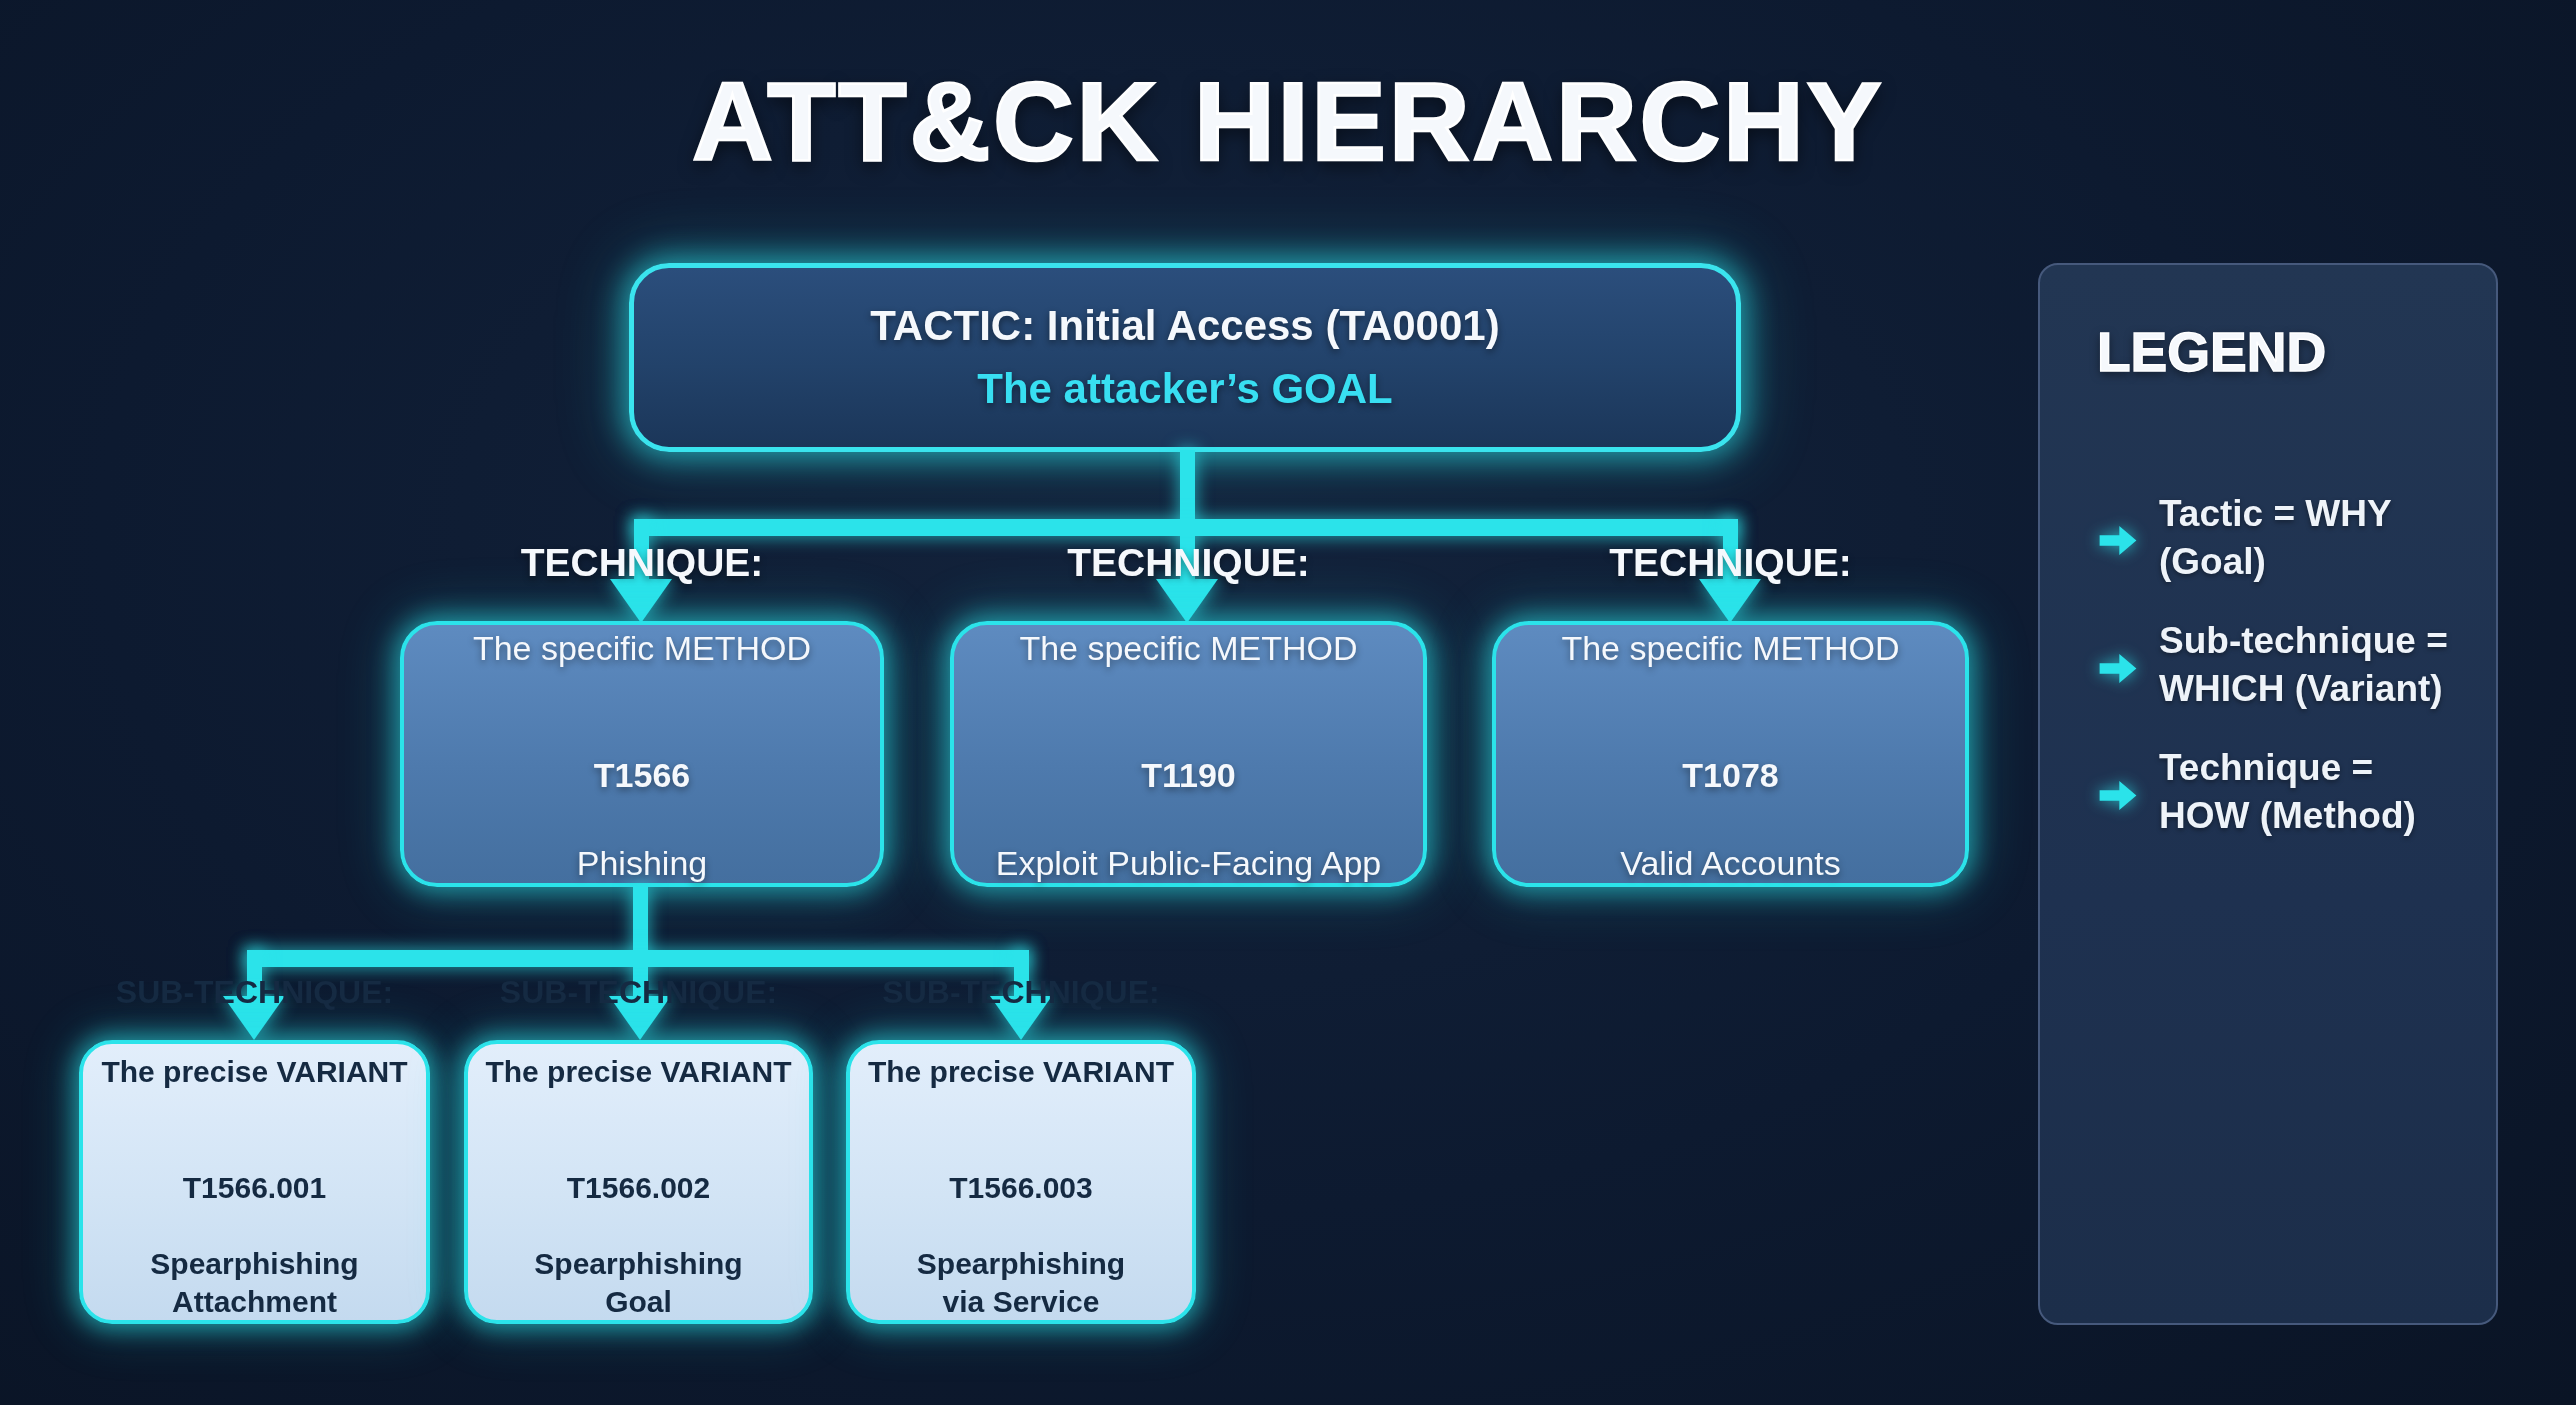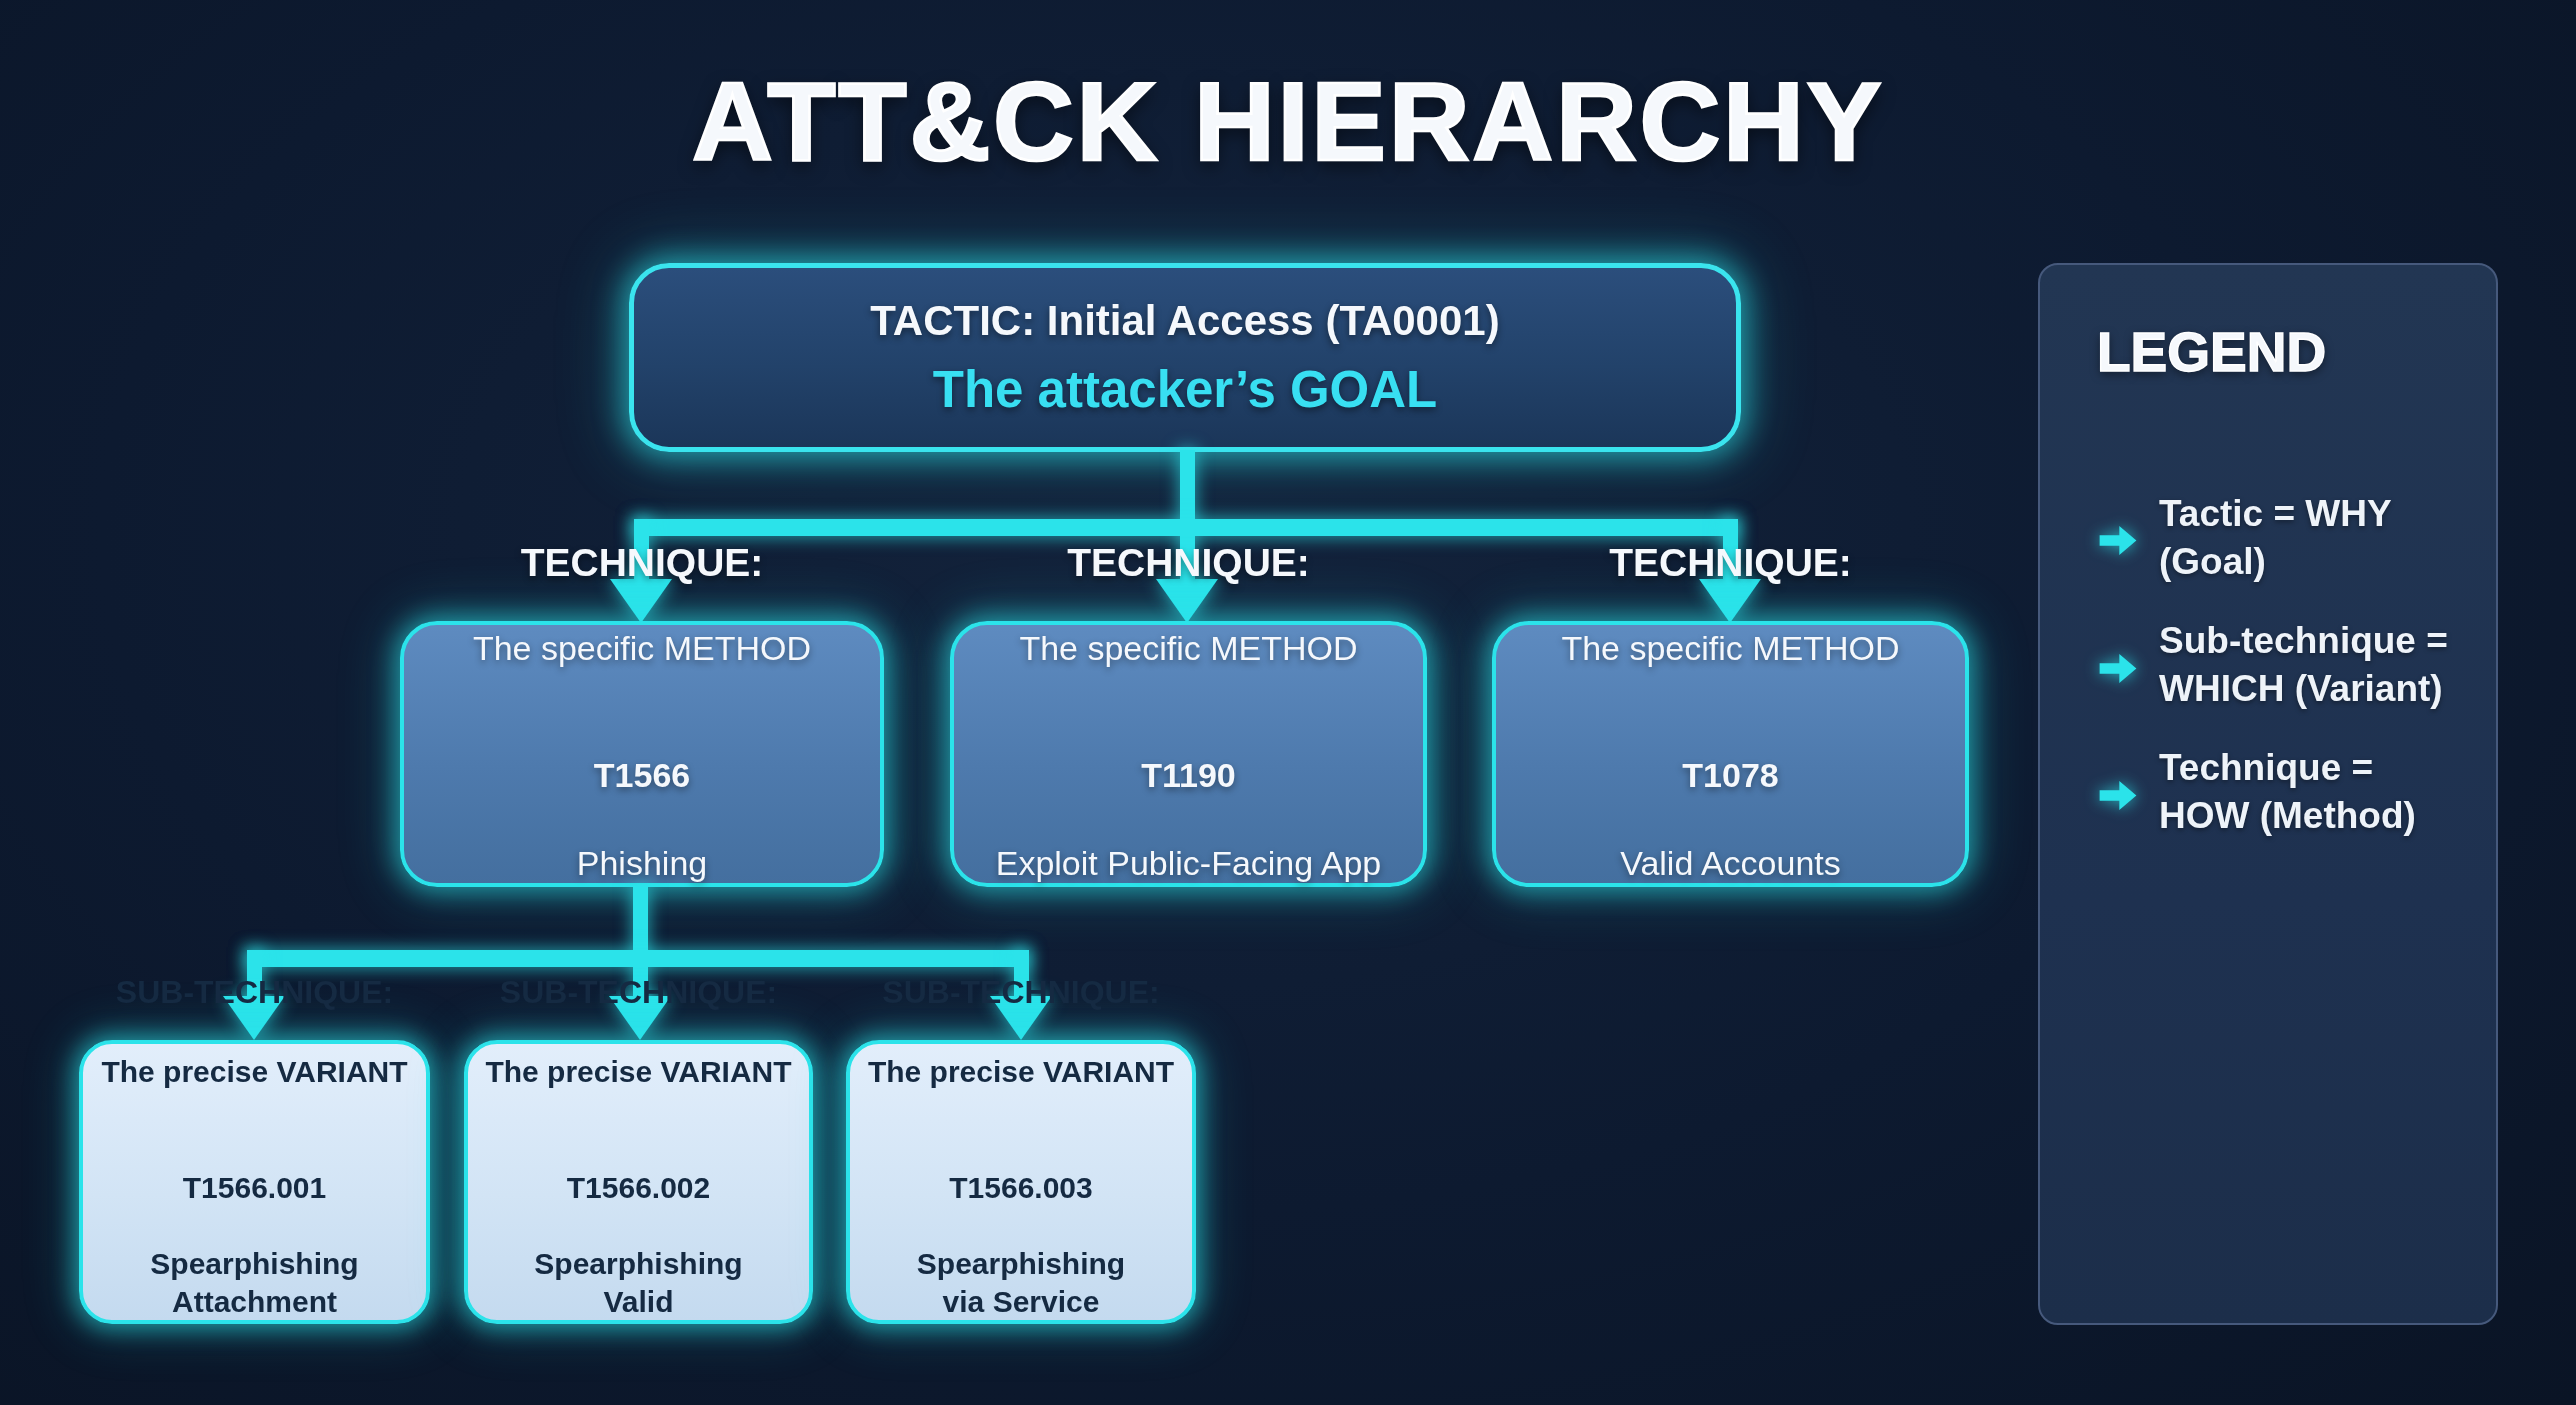--- a/index.html
+++ b/index.html
@@ -31,21 +31,21 @@
   
   .node{position:absolute;display:flex;flex-direction:column;align-items:center;justify-content:flex-end;text-align:center;gap:40px;}
   .tactic-box{
     left:629px;top:263px;width:1112px;height:189px;
     border:5.5px solid #3ae4ee;border-radius:40px;
     background:linear-gradient(180deg,#2b4e7c 0%,#22426a 55%,#1b3659 100%);
     box-shadow:0 0 27.4px 5.5px var(--glow), 0 0 64px 9.1px rgba(43,227,234,.25);
     justify-content:center;gap:15px;
   }
   .tactic-heading{font-size:42px;font-weight:700;color:var(--white);text-shadow:0 2.7px 7.3px rgba(0,0,0,.45);}
-  .tactic-subtitle{font-size:51px;font-weight:700;color:var(--cyan-text);text-shadow:0 2.7px 7.3px rgba(0,0,0,.45);}
+  .tactic-subtitle{font-size:42px;font-weight:700;color:var(--cyan-text);text-shadow:0 2.7px 7.3px rgba(0,0,0,.45);}
 
   .technique-box{
     top:621px;height:266px;
     border:4.6px solid var(--cyan);border-radius:37px;
     background:linear-gradient(180deg,#5e8bc0 0%,#4e7aad 55%,#446f9f 100%);
     box-shadow:0 0 24px 4.6px var(--glow), 0 0 55px 7.3px rgba(43,227,234,.22);
     padding-top:29px;color:var(--white);
   }
   .technique-box.t1{left:400px;width:484px;}
   .technique-box.t2{left:950px;width:477px;}
@@ -162,21 +162,21 @@
   <div class="node sub-box s1">
     <div class="sub-heading">SUB-TECHNIQUE:</div>
     <div class="sub-subtitle">The precise VARIANT</div>
     <div class="sub-id">T1566.001</div>
     <div class="sub-name">Spearphishing Attachment</div>
   </div>
   <div class="node sub-box s2">
     <div class="sub-heading">SUB-TECHNIQUE:</div>
     <div class="sub-subtitle">The precise VARIANT</div>
     <div class="sub-id">T1566.002</div>
-    <div class="sub-name">Spearphishing Valid</div>
+    <div class="sub-name">Spearphishing Goal</div>
   </div>
   <div class="node sub-box s3">
     <div class="sub-heading">SUB-TECHNIQUE:</div>
     <div class="sub-subtitle">The precise VARIANT</div>
     <div class="sub-id">T1566.003</div>
     <div class="sub-name">Spearphishing via Service</div>
   </div>
 
   <div class="legend">
     <div class="legend-title">LEGEND</div>

